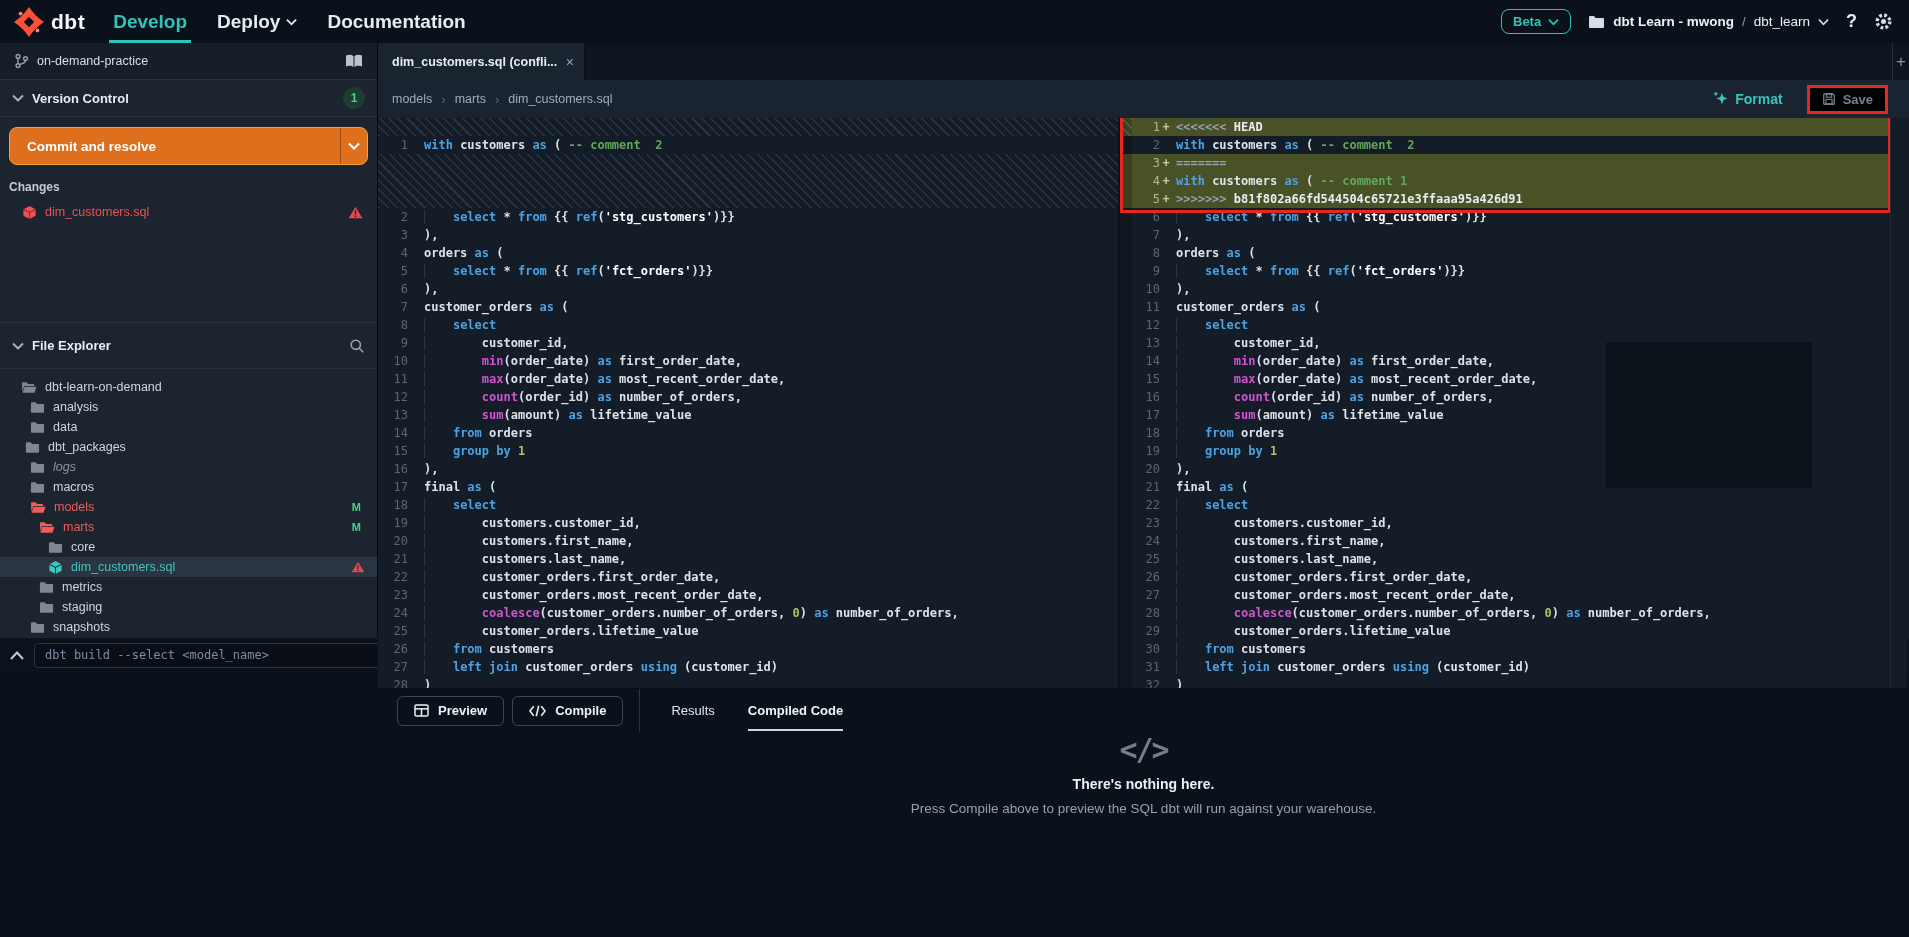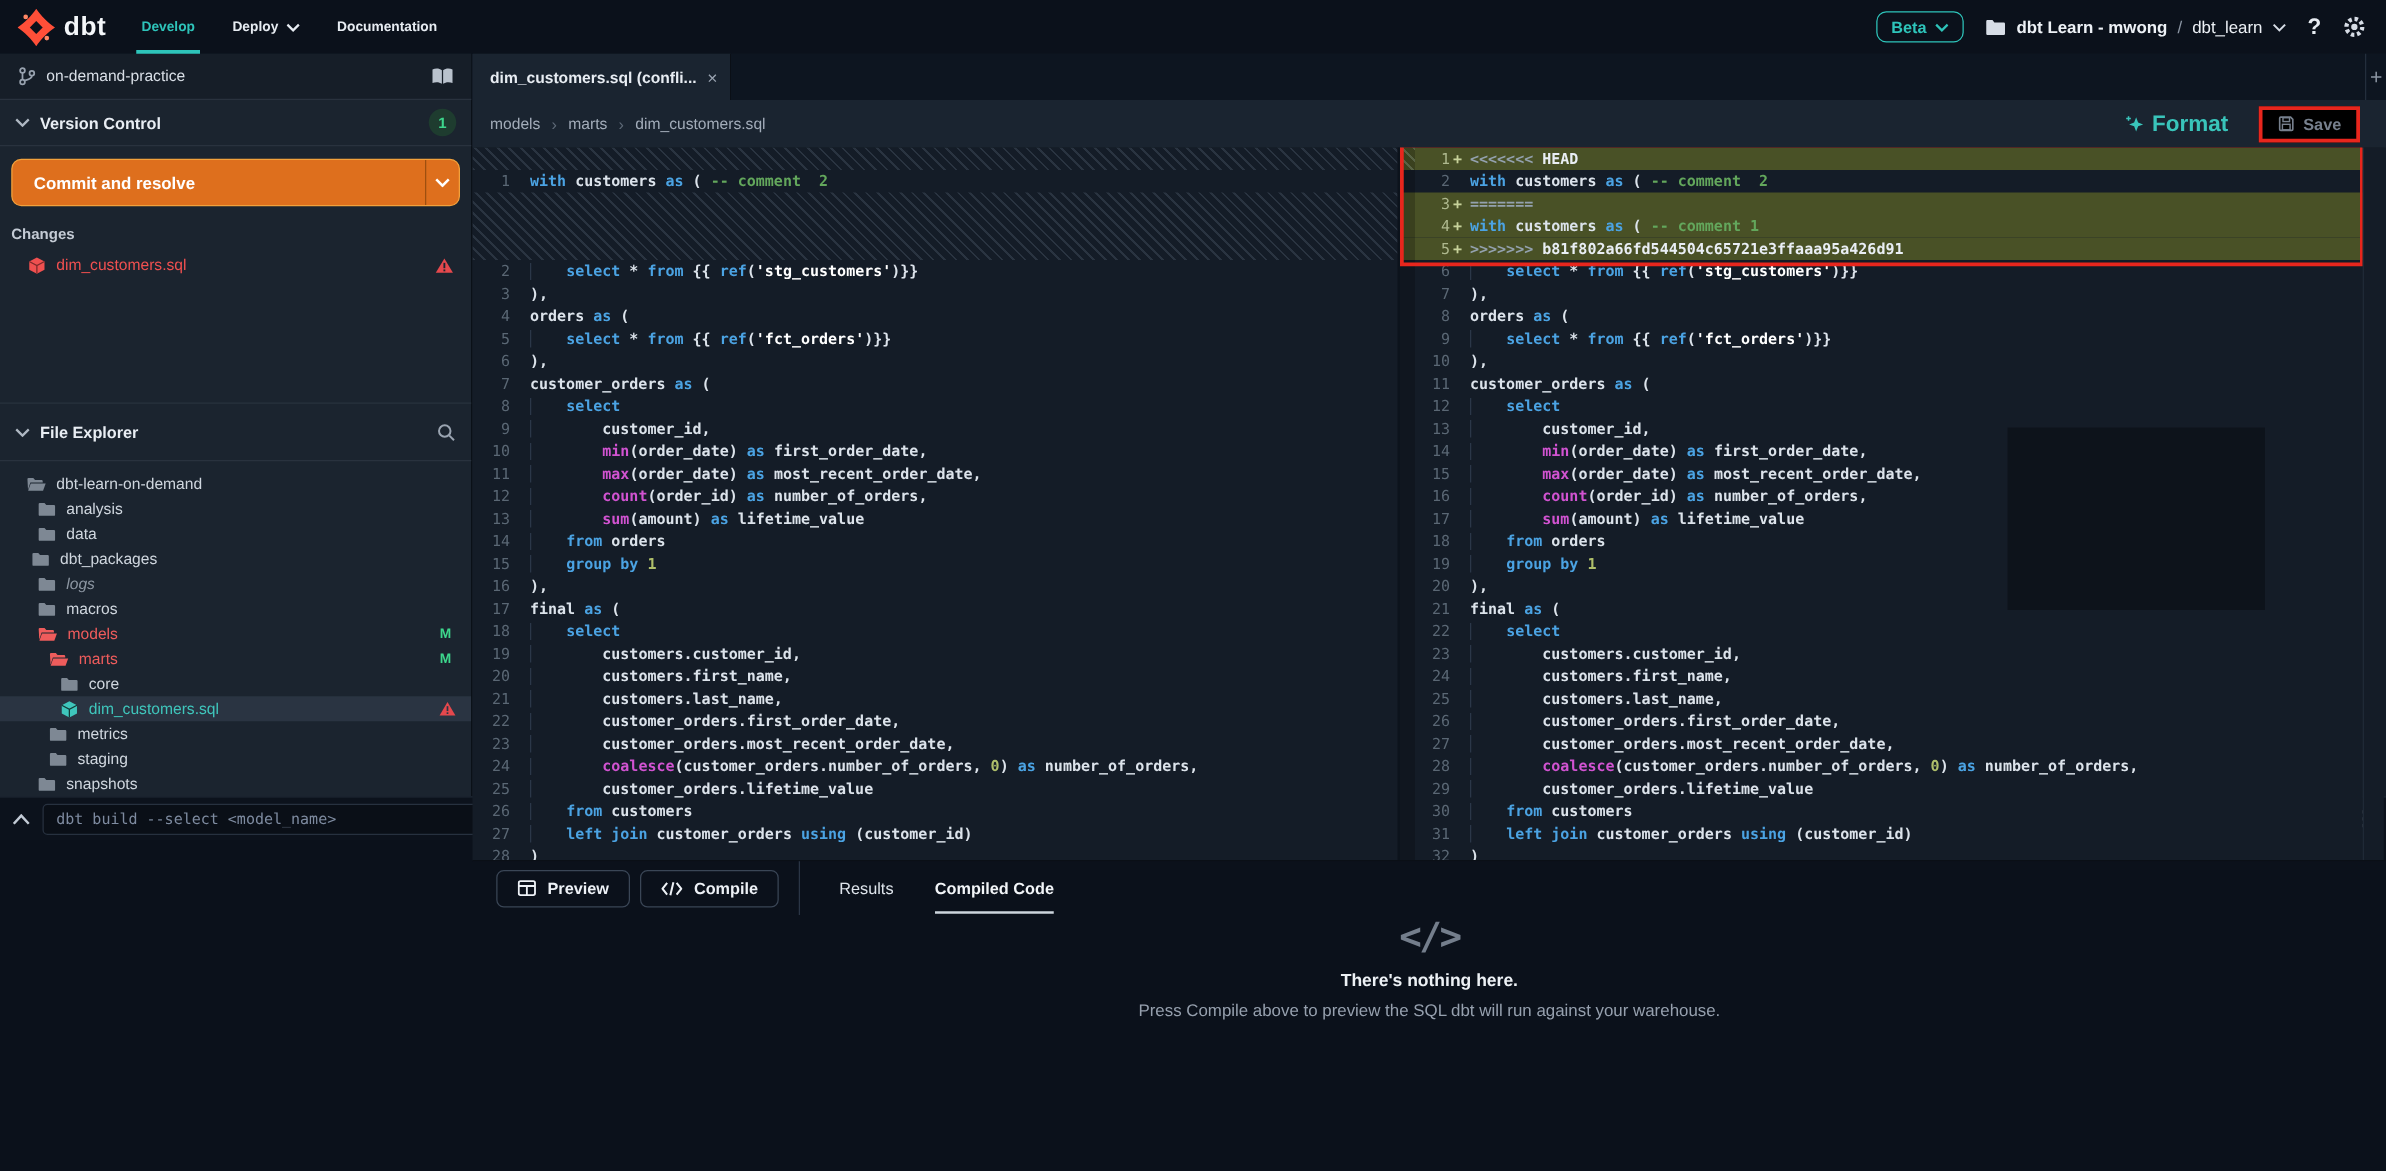--- a/index.html
+++ b/index.html
@@ -6,21 +6,21 @@
   html,body { width:1909px; height:937px; overflow:hidden; background:#0B111B;
     font-family:"Liberation Sans", sans-serif; -webkit-font-smoothing:antialiased; }
   .app { position:relative; width:1909px; height:672px; display:flex; flex-direction:column; }
 
   
   .navbar { height:43px; background:#0B111B; display:flex; align-items:center; flex:none; }
   .logo-wrap { display:flex; align-items:center; margin-left:14px; }
   .logo-text { color:#F4F7FA; font-weight:bold; font-size:21px; margin-left:7px; letter-spacing:.5px; }
   .nav-tabs { display:flex; align-items:center; margin-left:28px; gap:30px; height:100%; }
   .nav-tab { position:relative; height:100%; display:flex; align-items:center; gap:6px;
-    color:#E7ECF2; font-size:11px; font-weight:bold; cursor:pointer; }
+    color:#E7ECF2; font-size:19px; font-weight:bold; cursor:pointer; }
   .nav-tab.active { color:#2EC4BA; }
   .nav-tab.active::after { content:""; position:absolute; left:-4px; right:-4px; bottom:0; height:3px; background:#2EC4BA; }
   .nav-right { margin-left:auto; display:flex; align-items:center; gap:17px; margin-right:16px; }
   .beta-pill { border:1.5px solid #2EC4BA; border-radius:8px; color:#2EC4BA; font-weight:bold;
     font-size:13px; padding:4px 11px; display:flex; align-items:center; gap:7px; }
   .proj { display:flex; align-items:center; gap:8px; color:#EDF1F6; font-size:13.5px; }
   .proj .pname { font-weight:bold; }
   .proj .psep { color:#8D97A5; }
   .help-q { color:#E7ECF2; font-size:18px; font-weight:bold; }
 
@@ -66,21 +66,21 @@
   .etab { width:207px; background:#1A2430; display:flex; align-items:center; padding:0 10px 0 14px;
     border-right:1px solid #0A0F16; cursor:pointer; }
   .etab-title { color:#E8EDF3; font-size:12.5px; font-weight:bold; white-space:nowrap; overflow:hidden; flex:1; }
   .etab-close { color:#9AA4B1; font-size:14px; margin-left:8px; }
   .strip-plus { margin-left:auto; width:17px; display:flex; align-items:center; justify-content:center;
     color:#8A94A1; font-size:17px; border-left:1px solid #232E3C; }
   .ed-toolbar { height:38px; flex:none; background:#1A2430; display:flex; align-items:center; padding:0 0 0 14px; }
   .breadcrumb { display:flex; align-items:center; gap:9px; color:#A2ACB9; font-size:12.5px; }
   .bc-sep { color:#5E6977; font-size:13px; }
   .tb-right { margin-left:auto; display:flex; align-items:center; }
-  .format-btn { display:flex; align-items:center; gap:7px; color:#39C4BA; font-size:18px; font-weight:bold; cursor:pointer; }
+  .format-btn { display:flex; align-items:flex-start; gap:7px; color:#39C4BA; font-size:14px; font-weight:bold; cursor:pointer; }
   .save-annot { margin-left:24px; margin-right:21px; border:3px solid #E8261D; padding:4px 12px;
     background:#000000; display:flex; align-items:center; gap:7px; }
   .save-label { color:#77808E; font-size:13px; font-weight:bold; }
 
   
   .code-area { height:570px; flex:none; display:flex; position:relative; }
   .pane { overflow:hidden; position:relative; background:#141C27; }
   .pane-left { width:742px; border-right:2px solid #0C131C; }
   .pane-right { width:770px; }
   .rail { width:17px; border-left:1px solid #232E3C; background:#141C27; }

